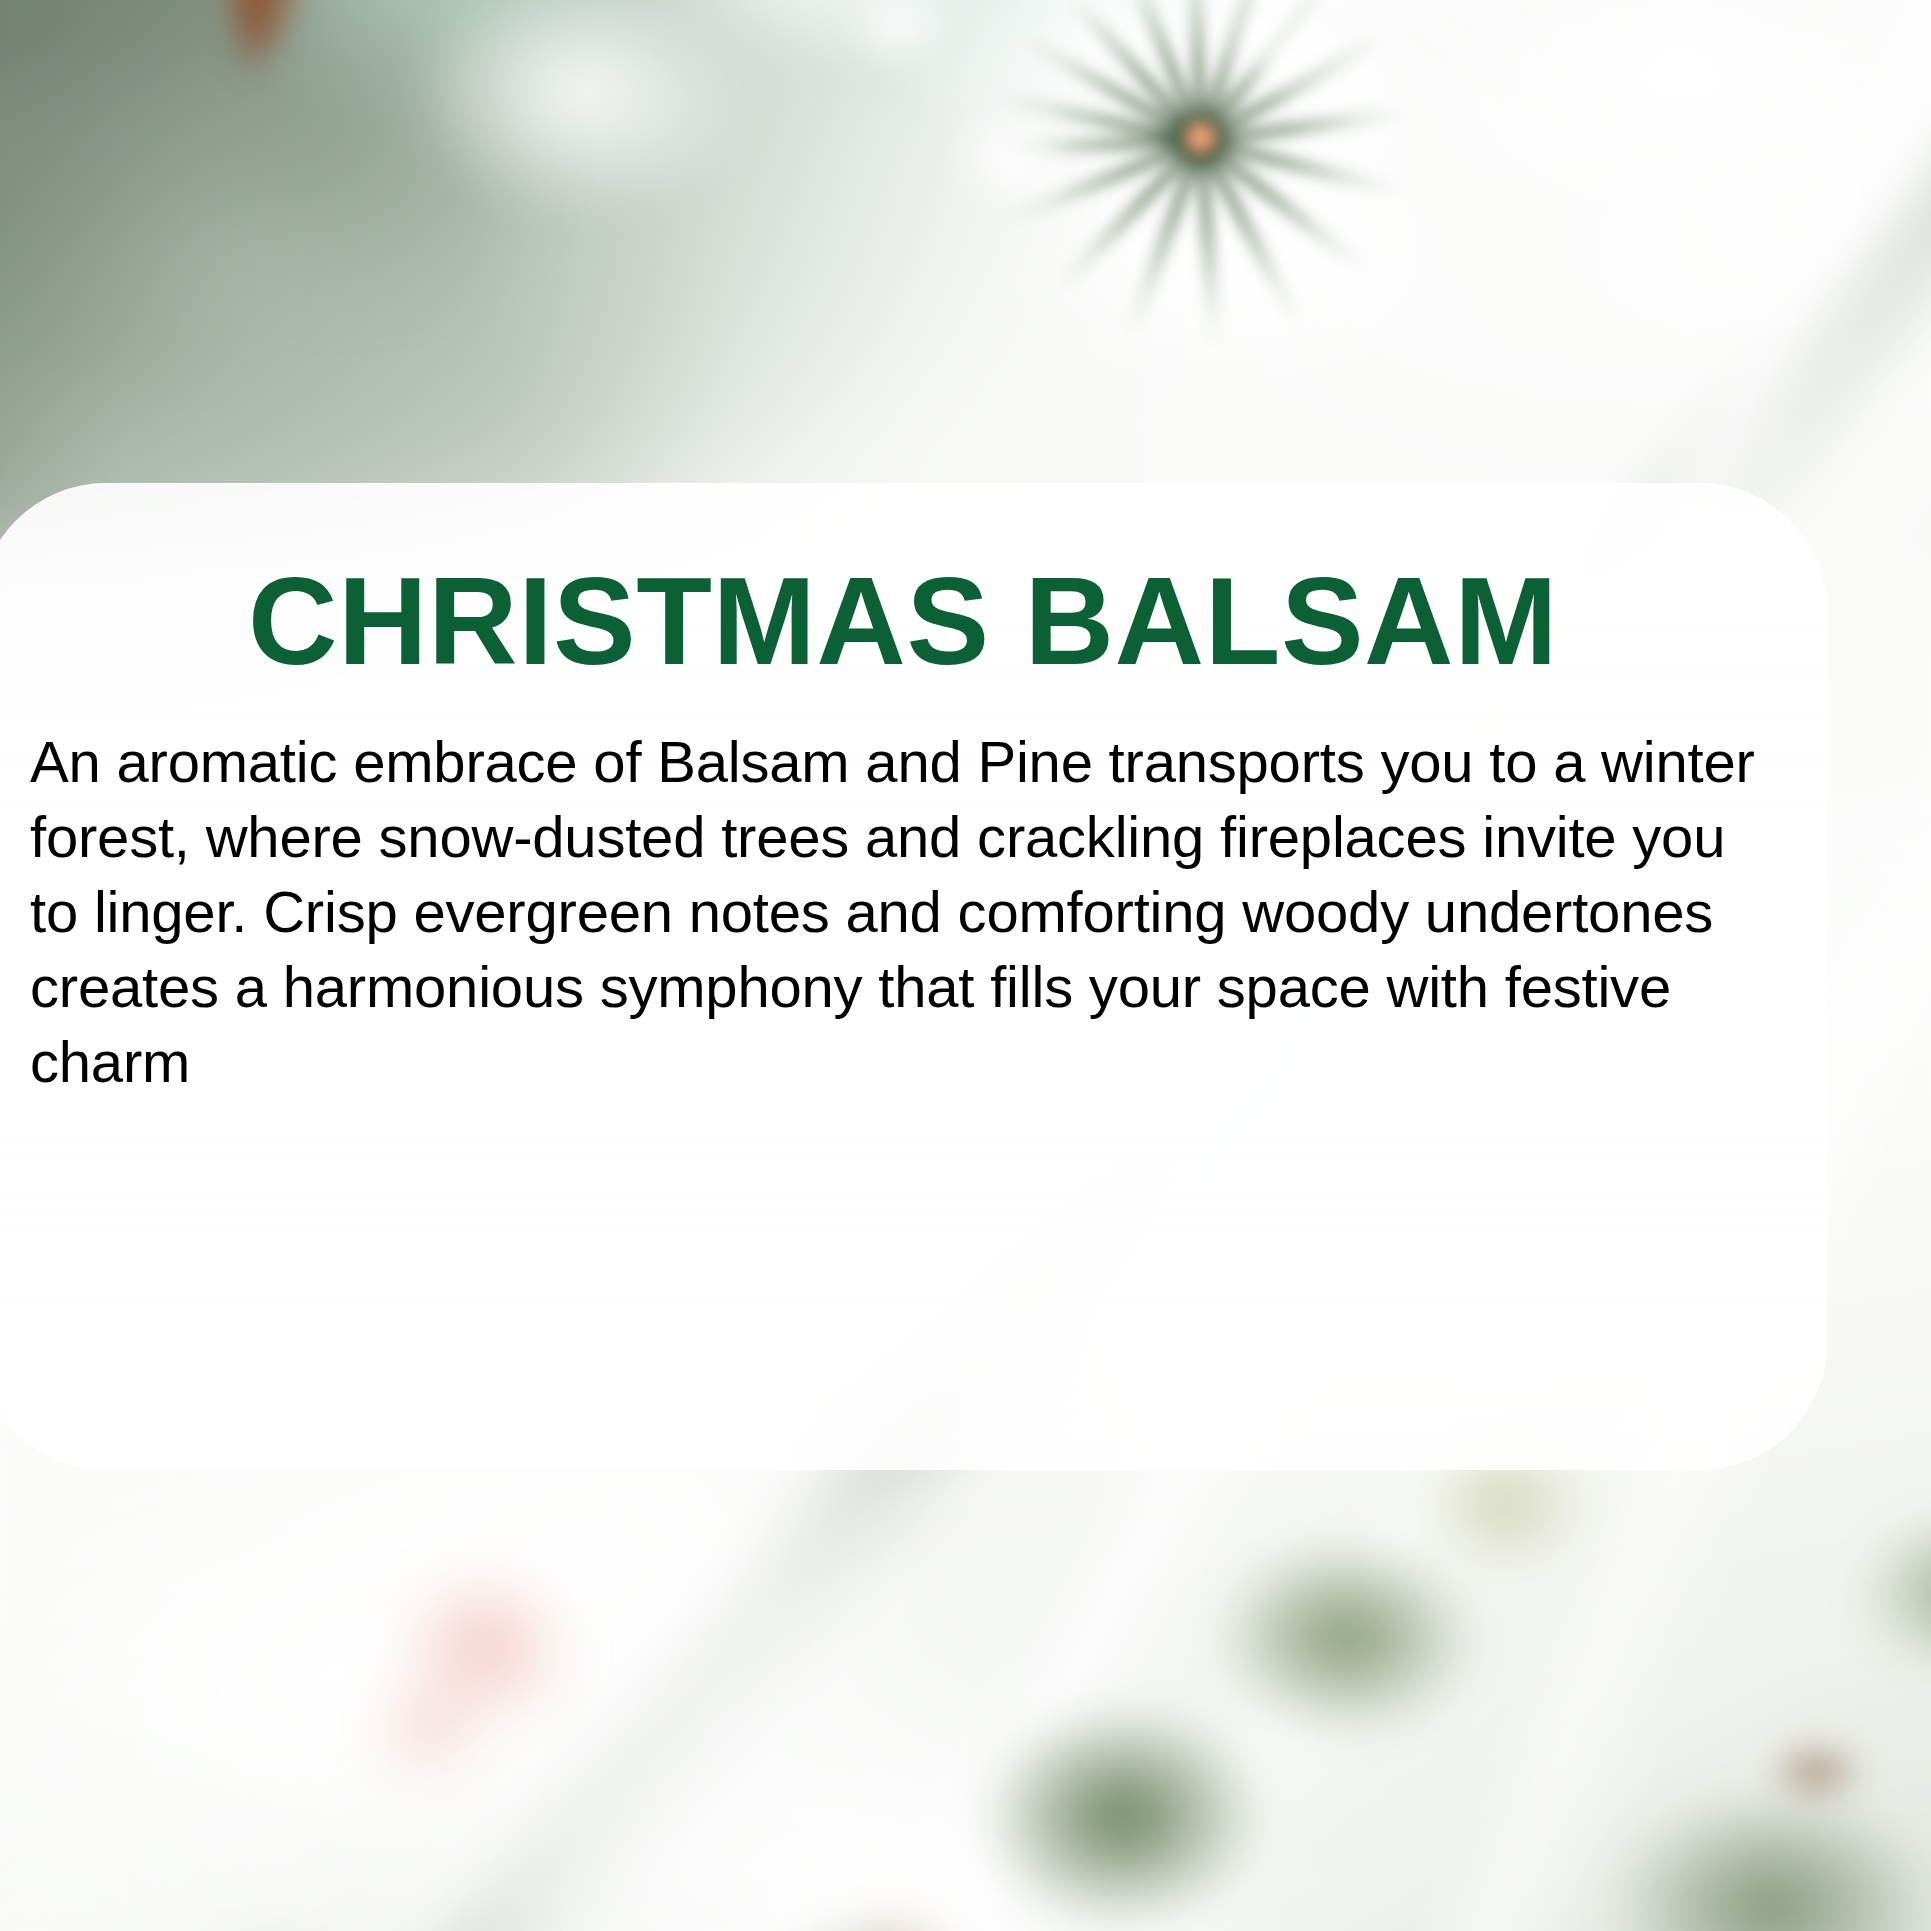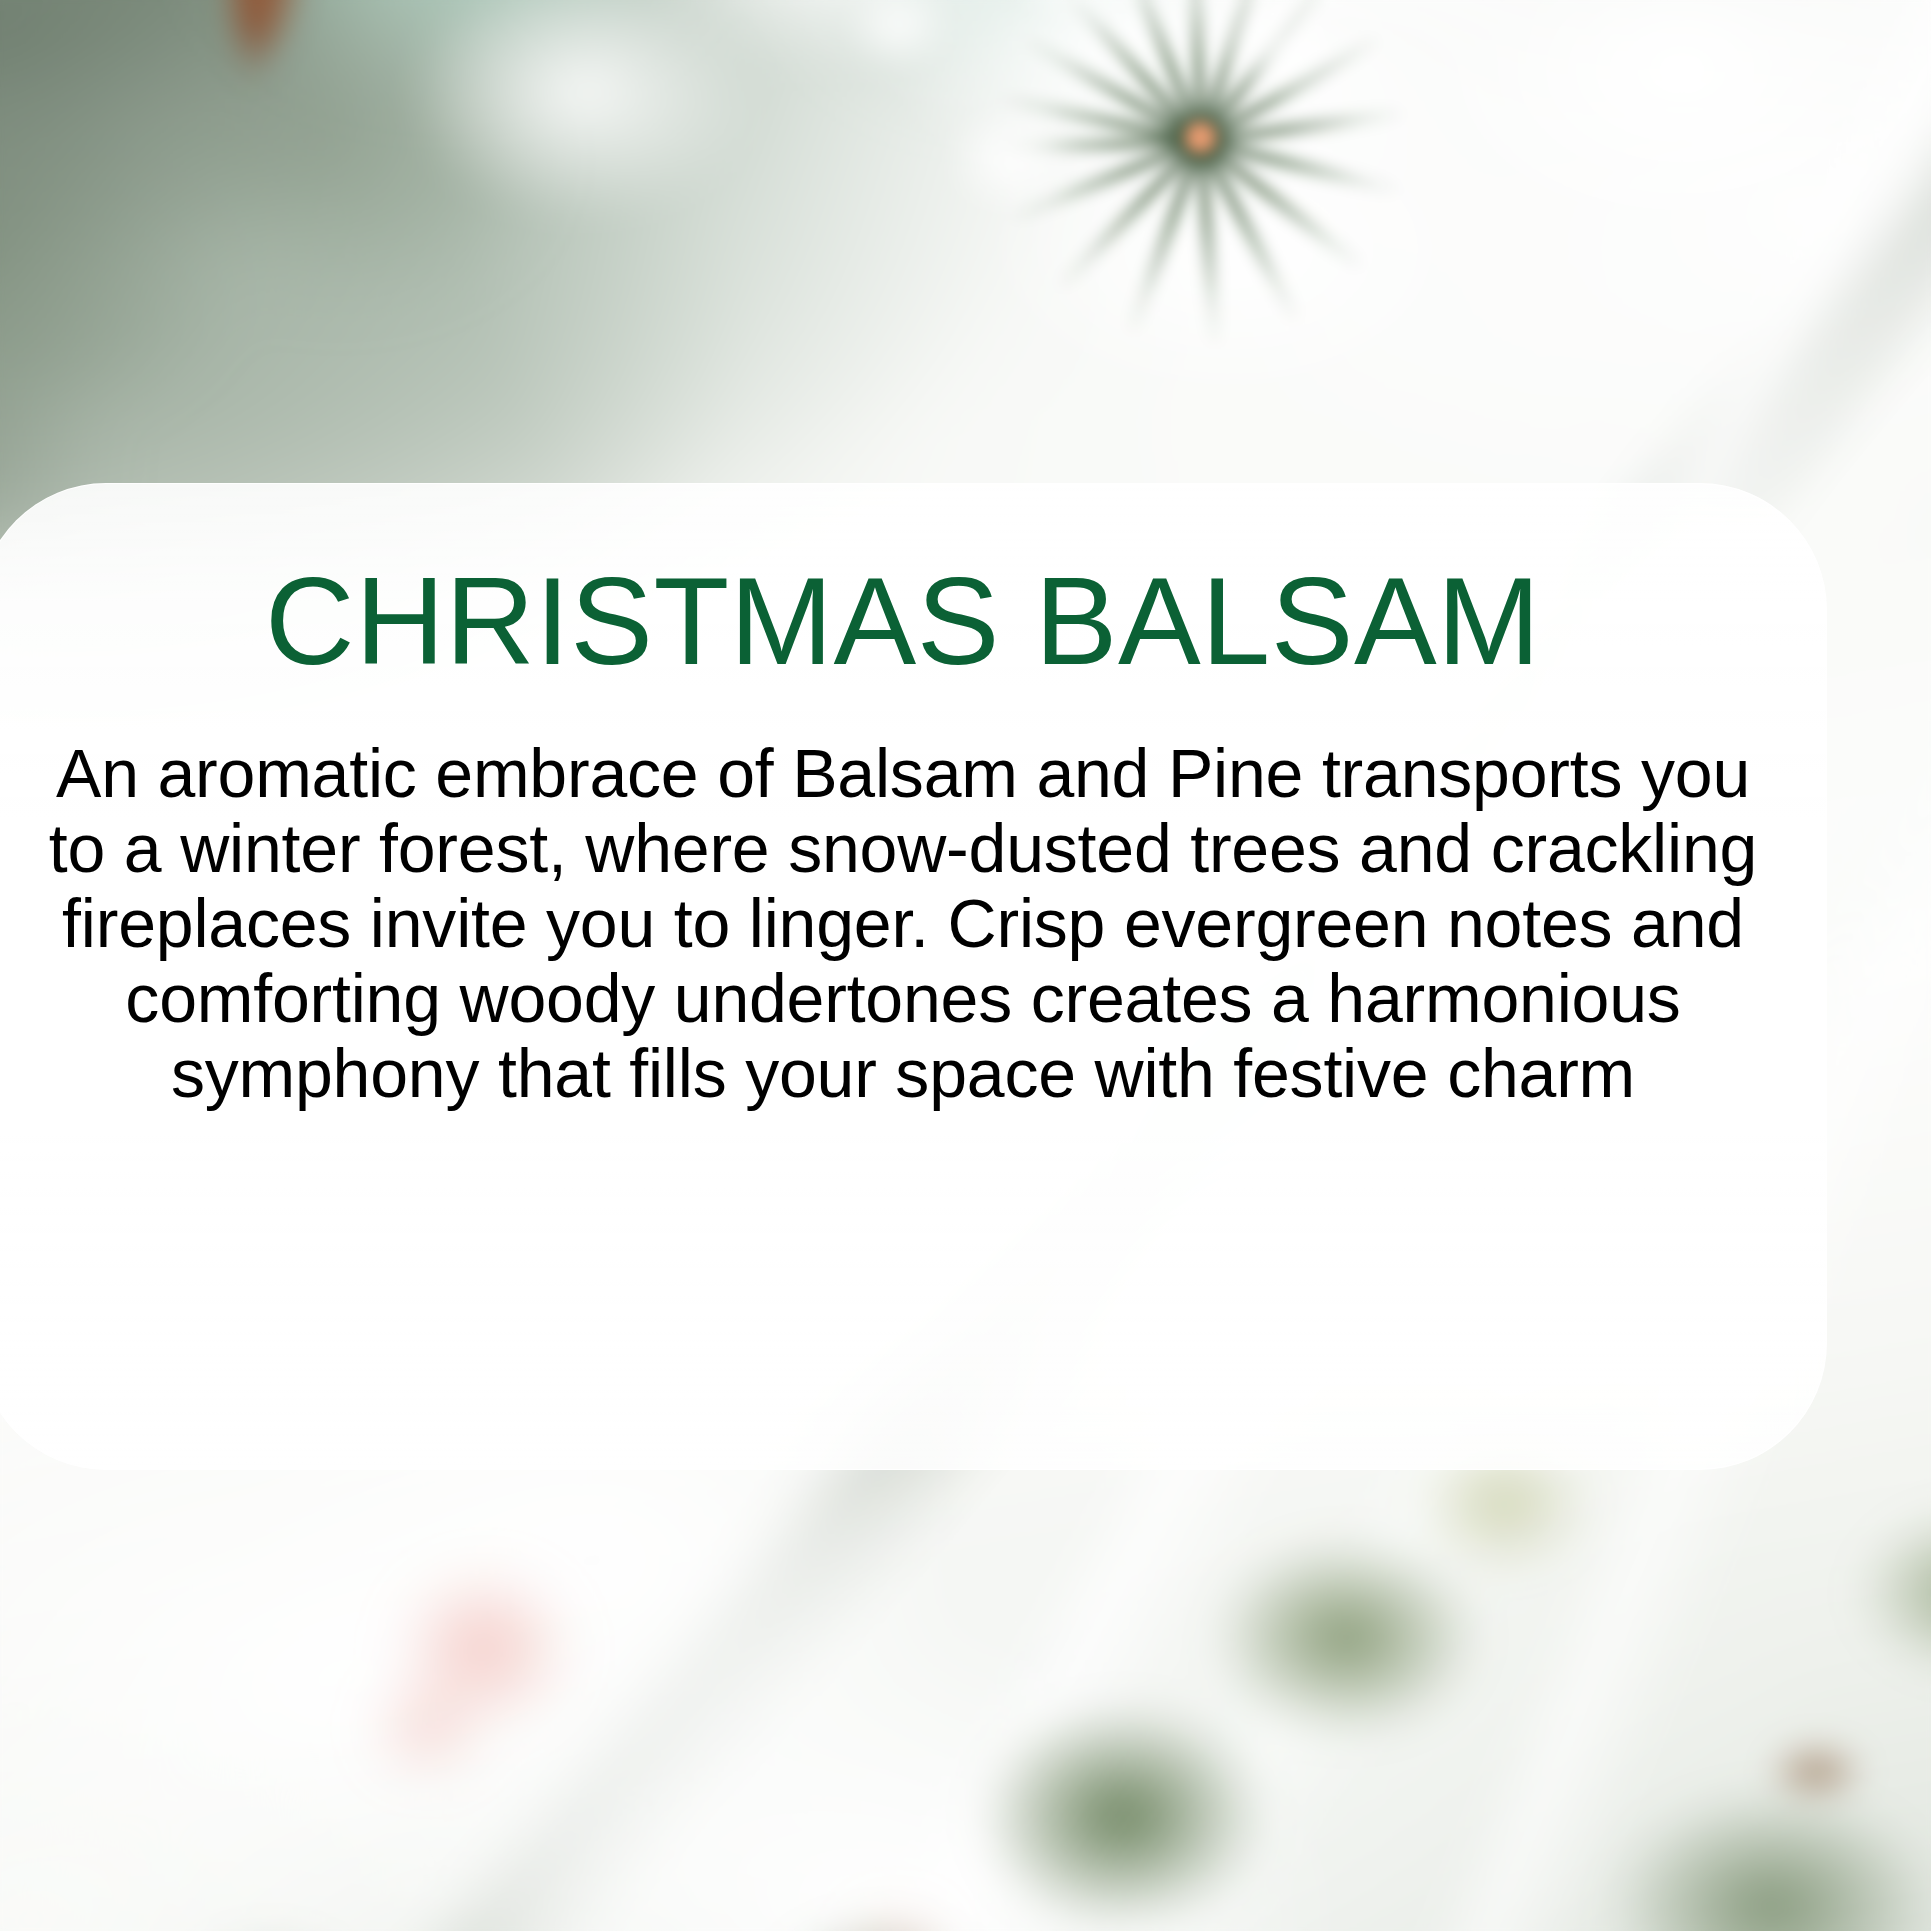--- a/index.html
+++ b/index.html
@@ -254,35 +254,34 @@
     flex-direction: column;
     align-items: center;
     justify-content: flex-start;
     padding: 75px 50px 0 50px;
     box-sizing: border-box;
   }
 
   .card-title {
     margin: 0;
     font-size: 124px;
-    font-weight: 400;
+    font-weight: 700;
     letter-spacing: 0.5px;
     line-height: 1.0;
     text-align: center;
     white-space: nowrap;
   }
 
   .card-body {
-    margin: 12px;
+    margin: 0;
     padding-top: 41px;
-    font-size: 68px;
+    font-size: 58px;
     font-weight: 400;
     line-height: 75px;
     color: #000000;
-    text-align: center;
     max-width: 1748px;
     letter-spacing: -0.2px;
   }
 </style>
 </head>
 <body>
 
 <div class="canvas">
 
   <div class="photo">

